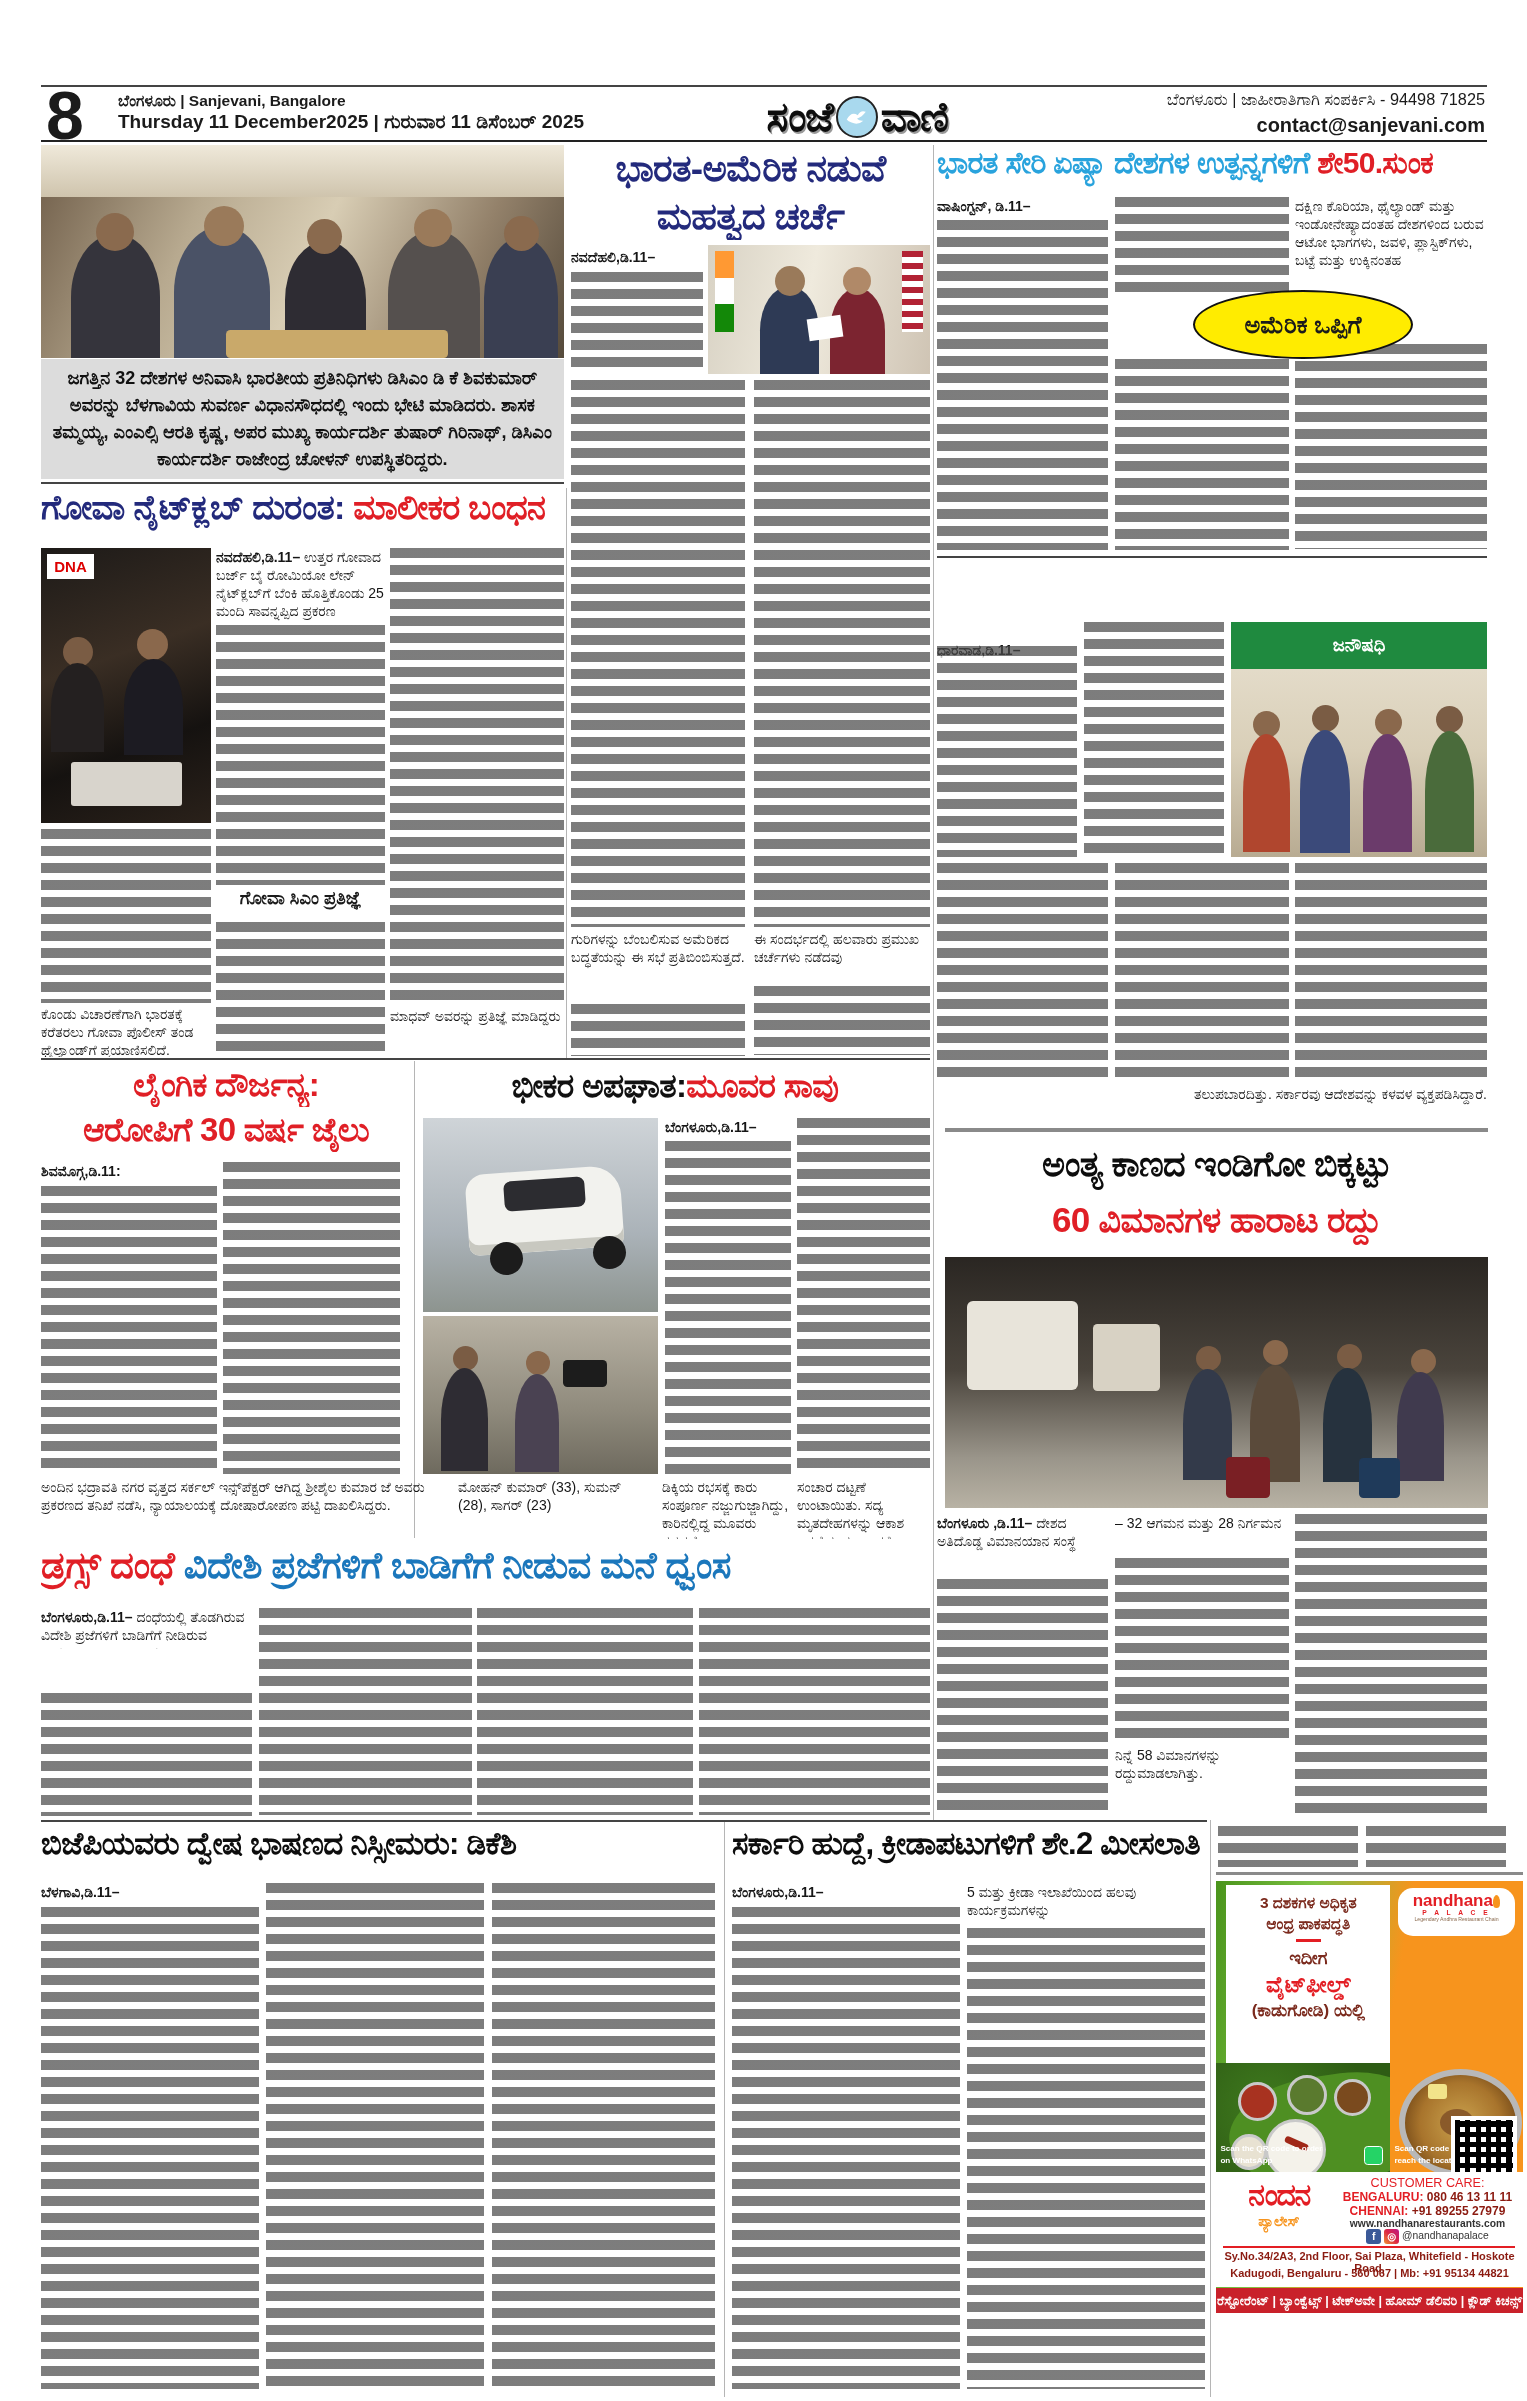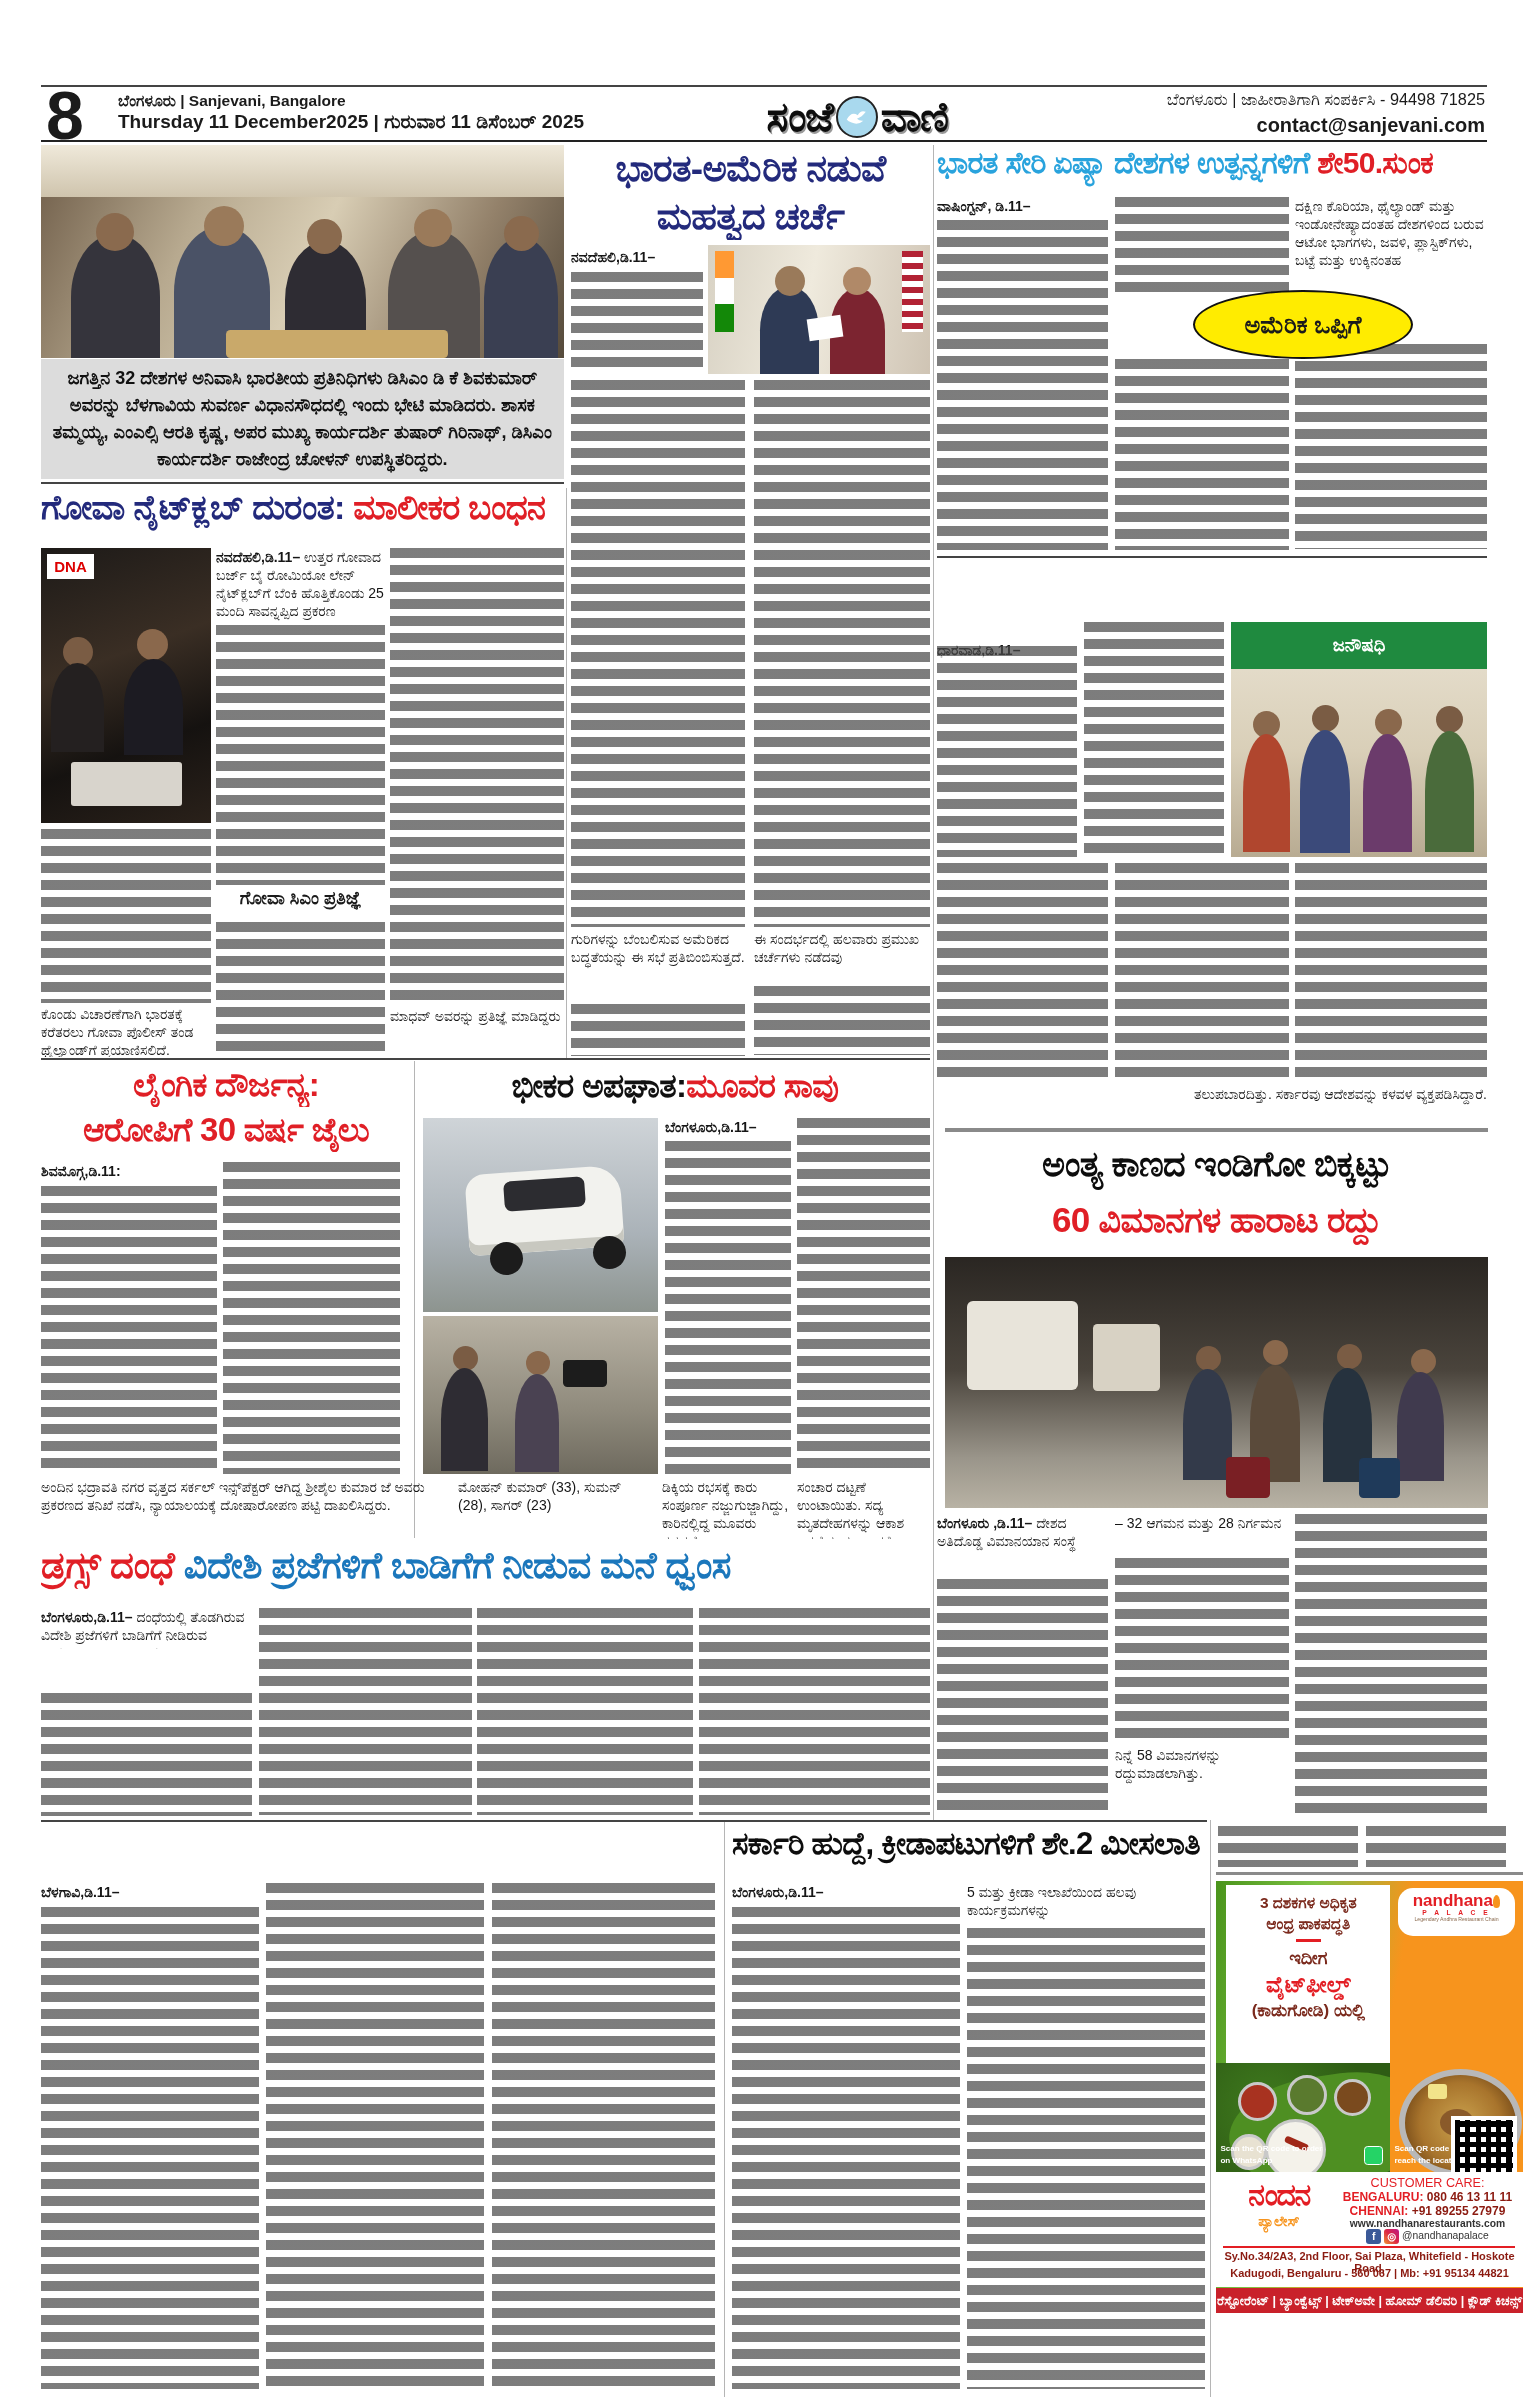--- a/index.html
+++ b/index.html
@@ -227,20 +227,21 @@
   <div class="hl" style="left:41px;top:1545px;width:889px;height:56px;font-size:37px;">
     <span style="color:var(--red,#e01f26);">ಡ್ರಗ್ಸ್ ದಂಧೆ </span><span style="color:var(--drugsblue,#1b77bc);">ವಿದೇಶಿ ಪ್ರಜೆಗಳಿಗೆ ಬಾಡಿಗೆಗೆ ನೀಡುವ ಮನೆ ಧ್ವಂಸ</span>
   </div>
   <div class="body-sm" style="left:41px;top:1608px;width:211px;height:41px;"><span class="dateline">ಬೆಂಗಳೂರು,ಡಿ.11–</span> <span>ದಂಧೆಯಲ್ಲಿ ತೊಡಗಿರುವ ವಿದೇಶಿ ಪ್ರಜೆಗಳಿಗೆ ಬಾಡಿಗೆಗೆ ನೀಡಿರುವ ಮನೆಗಳನ್ನು ನೀಡುವ ಮಾಲೀಕರ ವಿರುದ್ಧ</span></div>
   <div class="greek" style="left:41px;top:1693px;width:211px;height:123px;"></div>
   <div class="greek" style="left:259px;top:1608px;width:213px;height:207px;"></div>
   <div class="greek" style="left:477px;top:1608px;width:216px;height:207px;"></div>
   <div class="greek" style="left:699px;top:1608px;width:231px;height:207px;"></div>
 
   <div class="hrule" style="left:41px;top:1820px;width:1166px;height:2.2px;"></div>
+  <div class="hl" style="left:41px;top:1826px;width:676px;height:47px;font-size:31px;color:#0d0d0d;">ಬಿಜೆಪಿಯವರು ದ್ವೇಷ ಭಾಷಣದ ನಿಸ್ಸೀಮರು: ಡಿಕೆಶಿ</div>
   <div class="body-sm" style="left:41px;top:1883px;width:218px;height:22px;"><span class="dateline">ಬೆಳಗಾವಿ,ಡಿ.11–</span></div>
   <div class="greek" style="left:41px;top:1907px;width:218px;height:482px;"></div>
   <div class="greek" style="left:266px;top:1883px;width:218px;height:506px;"></div>
   <div class="greek" style="left:492px;top:1883px;width:223px;height:506px;"></div>
 
   <div class="hl" style="left:732px;top:1826px;width:473px;height:47px;font-size:31px;color:#0d0d0d;">ಸರ್ಕಾರಿ ಹುದ್ದೆ, ಕ್ರೀಡಾಪಟುಗಳಿಗೆ ಶೇ.2 ಮೀಸಲಾತಿ</div>
   <div class="body-sm" style="left:732px;top:1883px;width:228px;height:22px;"><span class="dateline">ಬೆಂಗಳೂರು,ಡಿ.11–</span></div>
   <div class="greek" style="left:732px;top:1907px;width:228px;height:482px;"></div>
   <div class="body-sm" style="left:967px;top:1883px;width:238px;height:41px;">5 ಮತ್ತು ಕ್ರೀಡಾ ಇಲಾಖೆಯಿಂದ ಹಲವು ಕಾರ್ಯಕ್ರಮಗಳನ್ನು</div>
   <div class="greek" style="left:967px;top:1928px;width:238px;height:461px;"></div>

